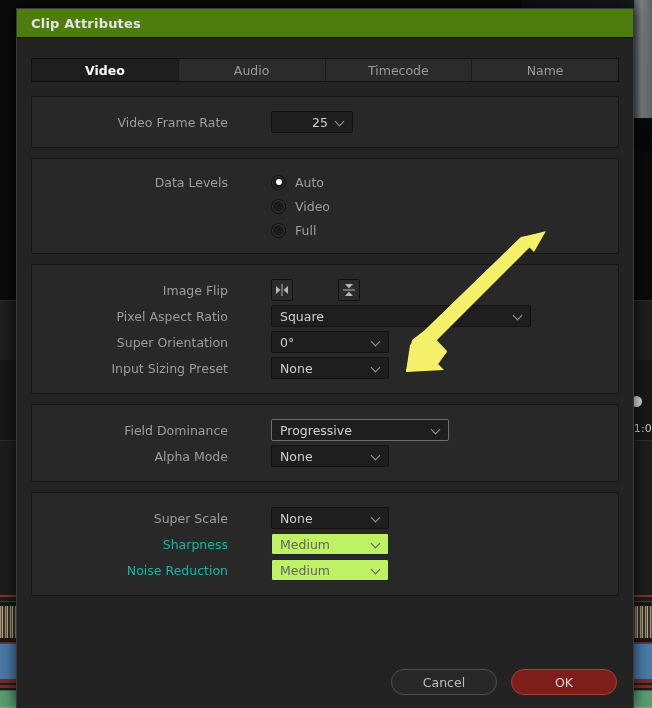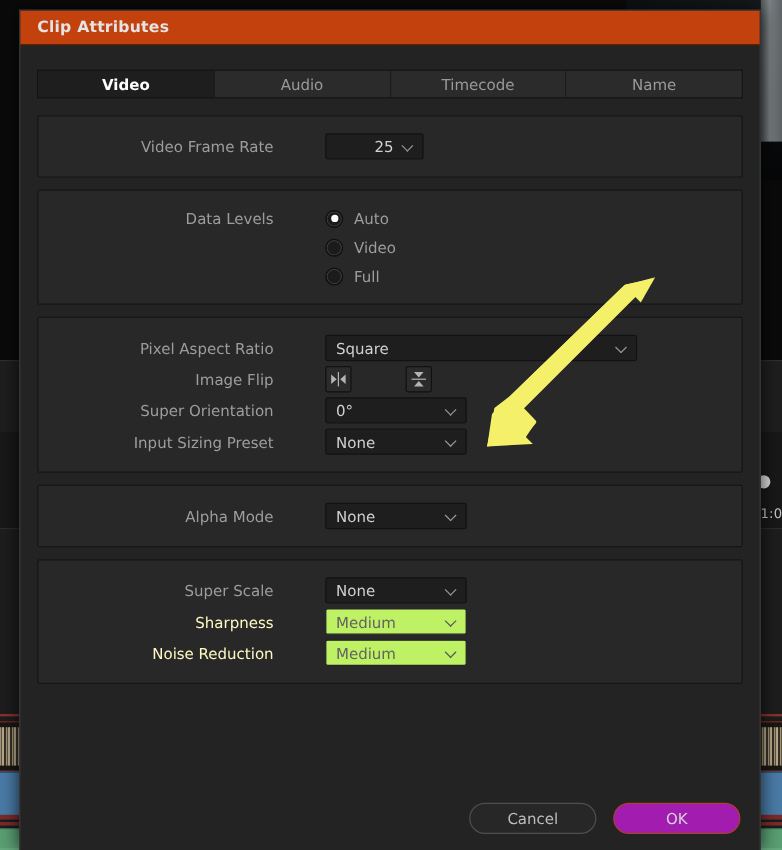--- a/index.html
+++ b/index.html
@@ -51,21 +51,21 @@
   .tl-green:after{content:"";position:absolute;left:0;right:0;top:16px;height:1px;background:#6eb187;}
   .tl-redline{position:absolute;left:0;width:652px;height:2px;background:#8a2f2f;}
 
   
   #dialog{
     position:absolute;left:16px;top:8px;width:616px;height:700px;
     background:#232323;border:1px solid #3a3a3a;border-bottom:none;
     box-shadow:0 0 14px rgba(0,0,0,.75);
   }
   #titlebar{
-    height:28px;background:#c2410c;border-bottom:1px solid #121212;
+    height:28px;background:#4d7c0f;border-bottom:1px solid #121212;
     display:flex;align-items:center;padding:0 0 0 14px;
   }
   #title-text{color:#e4e4e4;font-size:13px;font-weight:bold;letter-spacing:.2px;}
 
   #dialog-body{padding:12px 14px 0 14px;}
 
   
   .tabs{display:flex;height:22px;border:1px solid #101010;background:#2b2b2b;margin:8px 0 14px 0;}
   .tab{
     flex:1;display:flex;align-items:center;justify-content:center;
@@ -78,21 +78,21 @@
   
   .group{
     background:#282828;border:1px solid #161616;border-radius:2px;
     margin-bottom:10px;padding:10px 12px;
   }
   .row{display:flex;align-items:center;margin:4px 0;min-height:22px;gap:33px;}
   .row-label{
     width:184px;text-align:right;padding-right:10px;
     color:#9d9d9d;font-size:12.5px;white-space:nowrap;
   }
-  .row-label.dim{color:#fef9c3;}
+  .row-label.dim{color:#14b8a6;}
 
   
   .select{
     position:relative;height:22px;background:#1e1e1e;border:1px solid #121212;
     border-radius:2px;display:flex;align-items:center;
     color:#d0d0d0;font-size:12.5px;padding:0 22px 0 8px;box-sizing:border-box;cursor:default;
   }
   .select .chev{
     position:absolute;right:7px;top:50%;width:9px;height:9px;margin-top:-5px;
   }
@@ -126,21 +126,21 @@
   }
   .flip-btn svg{position:absolute;left:3px;top:3px;}
 
   
   #footer{position:absolute;left:0;right:0;bottom:14px;display:flex;justify-content:flex-end;padding-right:16px;}
   .btn{
     height:26px;min-width:106px;border-radius:13px;display:flex;align-items:center;justify-content:center;
     font-size:12.5px;margin-left:14px;cursor:default;box-sizing:border-box;
   }
   .btn-cancel{border:1px solid #4e4e4e;color:#bdbdbd;background:#272727;}
-  .btn-ok{border:1px solid #a8412f;color:#d6d6d6;background:#a21caf;}
+  .btn-ok{border:1px solid #a8412f;color:#d6d6d6;background:#7f1d1d;}
 
   
   #arrow{position:absolute;left:0;top:0;width:652px;height:708px;pointer-events:none;}
 </style>
 </head>
 <body>
 
 <div id="app-bg">
   <div class="bg-viewer">
     <div class="bg-preview-img"></div>
@@ -206,63 +206,70 @@
         <div class="row-label"></div>
         <div class="radio-wrap">
           <div class="radio"></div>
           <span class="radio-label">Full</span>
         </div>
       </div>
     </div>
 
     <div class="group">
       <div class="row">
-        <div class="row-label">Pixel Aspect Ratio</div>
-        <div class="select w-lg">
-          <span>Square</span>
-          <span class="chev"></span>
-        </div>
-      </div>
-
-      <div class="row">
         <div class="row-label">Image Flip</div>
         <div class="flip-btn">
           <svg width="14" height="14" viewBox="0 0 14 14">
             <polygon points="1,3 5.5,7 1,11" fill="#b4b4b4"></polygon>
             <polygon points="13,3 8.5,7 13,11" fill="#b4b4b4"></polygon>
             <rect x="6.5" y="1" width="1" height="12" fill="#b4b4b4"></rect>
           </svg>
         </div>
         <div class="flip-btn">
           <svg width="14" height="14" viewBox="0 0 14 14">
             <polygon points="3,1 7,5.5 11,1" fill="#b4b4b4"></polygon>
             <polygon points="3,13 7,8.5 11,13" fill="#b4b4b4"></polygon>
             <rect x="1" y="6.5" width="12" height="1" fill="#b4b4b4"></rect>
           </svg>
         </div>
       </div>
 
       <div class="row">
+        <div class="row-label">Pixel Aspect Ratio</div>
+        <div class="select w-lg">
+          <span>Square</span>
+          <span class="chev"></span>
+        </div>
+      </div>
+
+      <div class="row">
         <div class="row-label">Super Orientation</div>
         <div class="select w-md">
           <span>0°</span>
           <span class="chev"></span>
         </div>
       </div>
 
       <div class="row">
         <div class="row-label">Input Sizing Preset</div>
         <div class="select w-md">
           <span>None</span>
           <span class="chev"></span>
         </div>
       </div>
     </div>
 
     <div class="group">
+      <div class="row">
+        <div class="row-label">Field Dominance</div>
+        <div class="select w-lg focused" style="width:178px;">
+          <span>Progressive</span>
+          <span class="chev"></span>
+        </div>
+      </div>
       <div class="row">
         <div class="row-label">Alpha Mode</div>
         <div class="select w-md">
           <span>None</span>
           <span class="chev"></span>
         </div>
       </div>
     </div>
 
     <div class="group">

